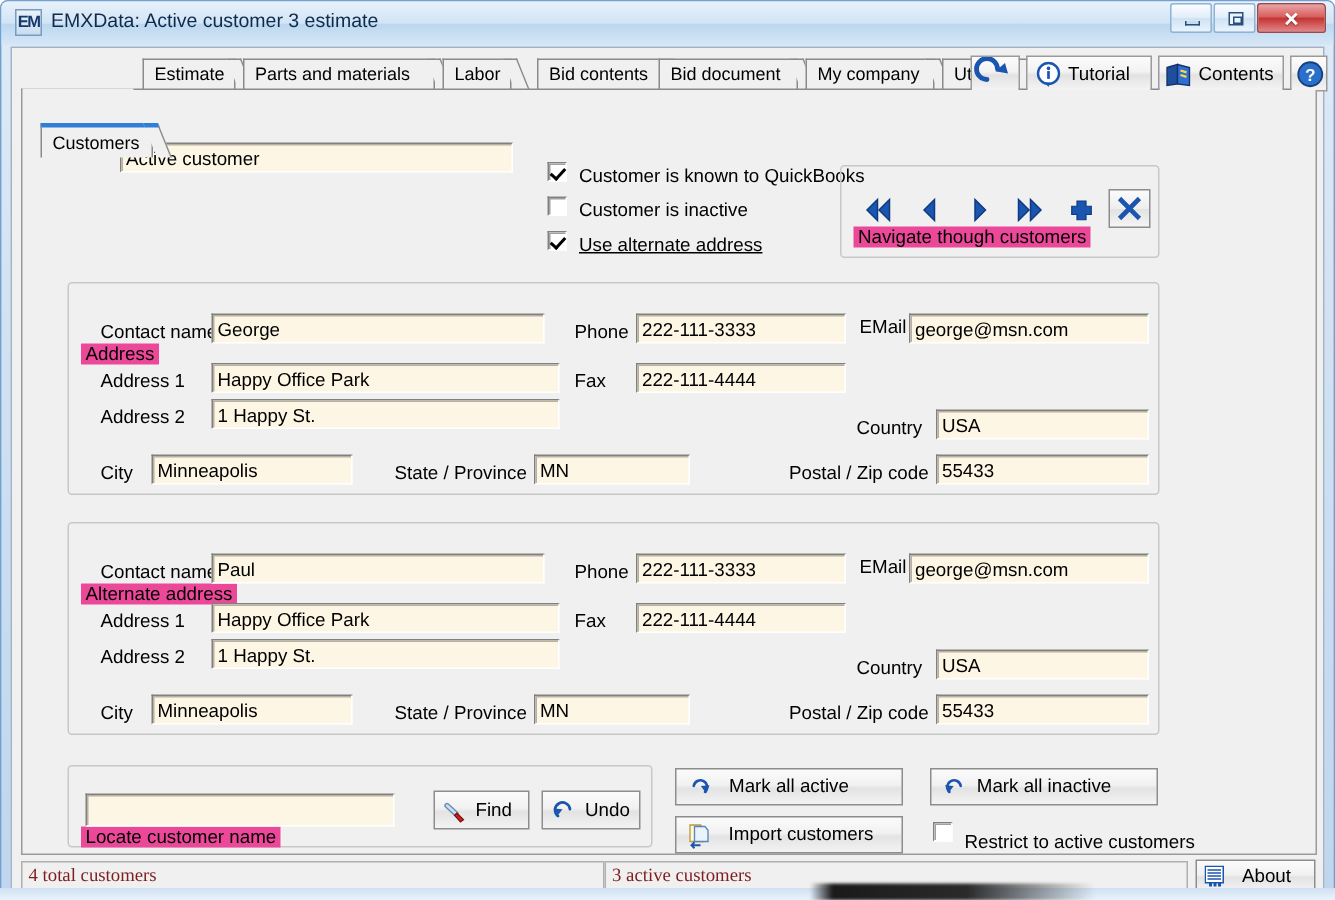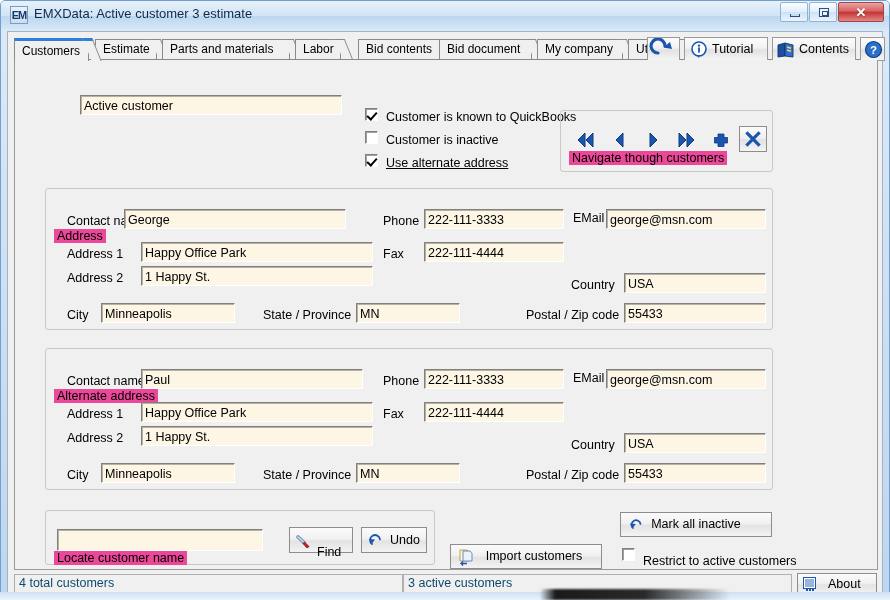--- a/index.html
+++ b/index.html
@@ -176,23 +176,23 @@
     position: absolute; width: 26px; height: 22px;
     cursor: default;
   }
   .navarrow { position: absolute; left: 0; top: 0; width: 100%; height: 100%; }
 
   
   .status {
     position: absolute; height: 20px;
     background: #f0f0f0;
     border: 1px solid #b0b0b0;
-    font-size: 12.5px; color: #0c4a6e;
+    font-size: 12.5px; color: #7f1d1d;
     line-height: 17px; padding-left: 4px;
-    white-space: nowrap; overflow: hidden;
+    white-space: nowrap; overflow: hidden; font-family: Liberation Serif, serif;
   }
   #taskbar-smudge {
     position: absolute; left: 540px; top: 589px; width: 190px; height: 11px;
     background: linear-gradient(to right, rgba(0,0,0,0) 0%, #1a1a1a 8%, #2a2a2a 55%, rgba(0,0,0,0) 100%);
     filter: blur(1.2px);
   }
   #bottom-strip {
     position: absolute; left: 0; top: 592px; width: 890px; height: 8px;
     background: linear-gradient(to bottom,#cfe0f2,#eaf3fb);
   }
@@ -215,21 +215,21 @@
       <div class="maxglyph"></div>
     </div>
     <div class="wbtn" id="btn-close">
       <div class="glyph">✕</div>
     </div>
   </div>
 
   <div id="client">
 
     <div id="tabstrip">
-      <div class="tab active" style="left:0px;width:75px;">
+      <div class="tab active" style="left:13px;width:75px;margin-top:44px;">
         <span>Customers</span>
         <span class="slant"></span>
       </div>
       <div class="tab" style="left:81px;width:62px;">
         <span>Estimate</span>
         <span class="slant"></span>
       </div>
       <div class="tab" style="left:148px;width:128px;">
         <span>Parts and materials</span>
         <span class="slant"></span>
@@ -341,21 +341,21 @@
           <svg class="navarrow" viewBox="0 0 28 26">
             <path d="M8 7 L20 19 M20 7 L8 19" stroke="#1a56b0" stroke-width="3.4" stroke-linecap="square"></path>
           </svg>
         </div>
       </div>
 
       <div class="grp" style="left:30px;top:128px;width:728px;height:142px;">
         <span class="grp-title">Address</span>
 
         <div class="lbl" style="left:21px;top:25px;">Contact name</div>
-        <div class="fld" style="left:78px;top:20px;width:222px;height:20px;">George</div>
+        <div class="fld" style="left:95px;top:20px;width:222px;height:20px;">George</div>
 
         <div class="lbl" style="left:21px;top:58px;">Address 1</div>
         <div class="fld" style="left:95px;top:53px;width:232px;height:20px;">Happy Office Park</div>
 
         <div class="lbl" style="left:21px;top:82px;">Address 2</div>
         <div class="fld" style="left:95px;top:77px;width:232px;height:20px;">1 Happy St.</div>
 
         <div class="lbl" style="left:21px;top:119px;">City</div>
         <div class="fld" style="left:55px;top:114px;width:134px;height:20px;">Minneapolis</div>
 
@@ -417,32 +417,39 @@
         <span class="grp-title">Locate customer name</span>
 
         <div class="fld" style="left:11px;top:18px;width:206px;height:22px;"></div>
 
         <div class="btn" style="left:243px;top:16px;width:64px;height:26px;line-height:24px;">
           <svg style="position:absolute;left:5px;top:5px;" width="17" height="16" viewBox="0 0 17 16">
             <path d="M3 4 L9 9.5" stroke="#6f8fb5" stroke-width="3.6" stroke-linecap="round"></path>
             <path d="M3 4 L9 9.5" stroke="#cfe0f2" stroke-width="1.6" stroke-linecap="round"></path>
             <path d="M9.5 9 L14 13.5 L12 15 L8 10.5 Z" fill="#cc2222" stroke="#7a1010" stroke-width="0.8"></path>
           </svg>
-          <span style="position:absolute;left:27px;top:12px;">Find</span>
+          <span style="position:absolute;left:27px;top:0;">Find</span>
         </div>
 
         <div class="btn" style="left:315px;top:16px;width:66px;height:26px;line-height:24px;">
           <svg style="position:absolute;left:6px;top:6px;" width="16" height="14" viewBox="0 0 16 14">
             <path d="M4 10 A5 5 0 1 1 12 5.5" fill="none" stroke="#1a56b0" stroke-width="1.8" stroke-linecap="round"></path>
             <path d="M1 5 L7 5.5 L3.2 10.5 Z" fill="#1a56b0"></path>
           </svg>
           <span style="position:absolute;left:28px;top:0;">Undo</span>
         </div>
       </div>
 
+      <div class="btn" style="left:435px;top:452px;width:152px;height:25px;line-height:23px;">
+        <svg style="position:absolute;left:8px;top:6px;" width="15" height="13" viewBox="0 0 15 13">
+          <path d="M11 9 A4.5 4.5 0 1 0 3.5 5" fill="none" stroke="#1a56b0" stroke-width="1.7" stroke-linecap="round"></path>
+          <path d="M14 4.5 L8.2 5 L11.8 9.8 Z" fill="#1a56b0"></path>
+        </svg>
+        <span style="position:absolute;left:0;top:0;width:100%;text-align:center;">Mark all active</span>
+      </div>
 
       <div class="btn" style="left:435px;top:484px;width:152px;height:25px;line-height:23px;">
         <svg style="position:absolute;left:7px;top:4px;" width="20" height="17" viewBox="0 0 20 17">
           <path d="M2 1 L9 1 L11 3.5 L11 12 L2 12 Z" fill="#fff8dc" stroke="#b89a3a" stroke-width="0.9"></path>
           <path d="M5 2 L12 2 L14 4.5 L14 12 L5 12 Z" fill="#eaf3fb" stroke="#5a85b8" stroke-width="0.9"></path>
           <path d="M9 14.5 L3 14.5 M5 12.5 L3 14.5 L5 16.5" fill="none" stroke="#1a56b0" stroke-width="1.3"></path>
         </svg>
         <span style="position:absolute;left:0;top:0;width:100%;text-align:center;padding-left:16px;">Import customers</span>
       </div>
 

